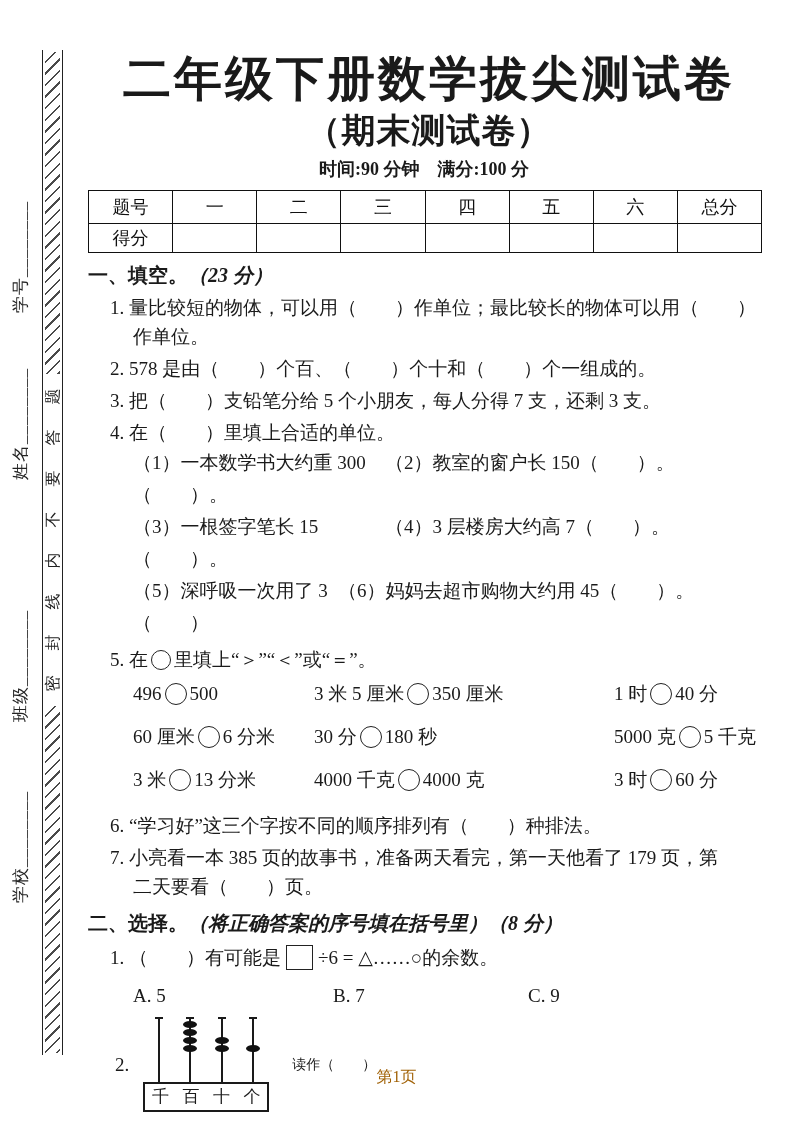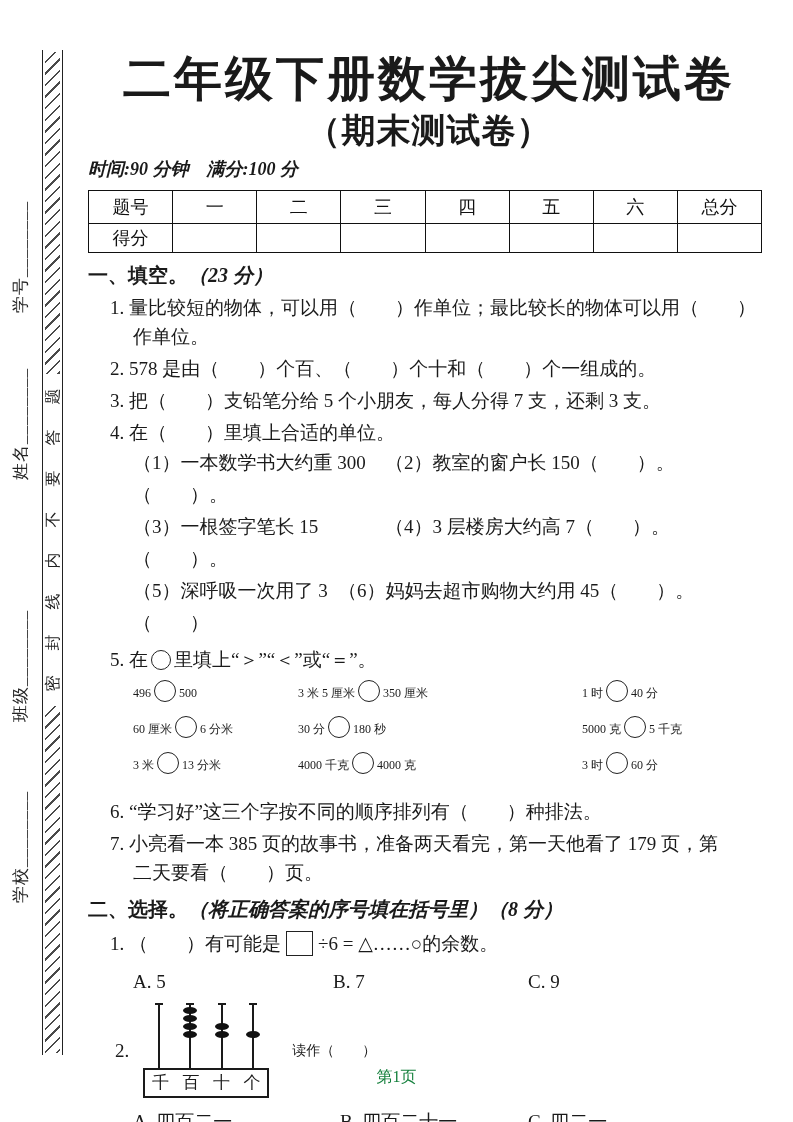--- a/index.html
+++ b/index.html
@@ -35,21 +35,21 @@
   .seal-char {
     flex: 0 0 41px; display: flex; align-items: center; justify-content: center;
     font-size: 16px; color: #222;
   }
   .seal-char > span { display: inline-block; transform: rotate(-90deg); }
 
   
   .content { position: absolute; left: 88px; top: 17px; width: 682px; }
   .title { margin-top: 36px; text-align: center; font-size: 48px; font-weight: 700; letter-spacing: 3px; line-height: 1.1; white-space: nowrap; }
   .subtitle { margin-top: 2px; text-align: center; font-size: 34px; font-weight: 700; letter-spacing: 1px; }
-  .meta { margin-top: 3px; text-align: left; padding-right: 10px; font-size: 18px; font-weight: 700; font-style: italic; }
+  .meta { margin-top: 3px; text-align: center; padding-right: 10px; font-size: 18px; font-weight: 700; }
 
   table.score-table {
     width: 674px; margin-top: 9px; border-collapse: collapse; table-layout: fixed;
   }
   table.score-table td {
     border: 1.6px solid #111; text-align: center; font-size: 18px; color: #111;
   }
   table.score-table tr:first-child td { height: 33px; }
   table.score-table tr:last-child td { height: 29px; }
 
@@ -57,21 +57,21 @@
   .kai { font-style: italic; font-weight: 700; text-align: right; }
   .q   { padding-left: 22px; font-size: 19px; line-height: 29px; margin-top: 3px; }
   .q-cont { padding-left: 45px; font-size: 19px; line-height: 29px; }
   .subrow { display: flex; padding-left: 45px; font-size: 19px; line-height: 32px; }
   .subrow .c1 { flex: 0 0 252px; }
   .subrow.r3 .c1 { flex: 0 0 205px; }
 
   .cmp-grid {
     padding-left: 45px; margin-top: 6px;
     display: grid; grid-template-columns: 165px 284px 1fr; row-gap: 9px;
-    font-size: 12px; line-height: 27px;
+    font-size: 19px; line-height: 27px; gap: 16px;
   }
   .circle {
     display: inline-block; width: 22px; height: 22px;
     border: 1.6px solid #222; border-radius: 50%;
     vertical-align: -5px; margin: 0 3px;
   }
   .circle.small { width: 20px; height: 20px; vertical-align: -4px; }
   .sq {
     display: inline-block; width: 27px; height: 25px;
     border: 1.6px solid #222; vertical-align: -6px; margin: 0 5px;
@@ -95,21 +95,21 @@
   }
   .rod { position: absolute; top: 0; width: 2px; height: 64px; background: #1a1a1a; }
   .rod::before { content: ""; position: absolute; top: -1px; left: -3px; width: 8px; height: 2px; background: #1a1a1a; }
   .rod.r0 { left: 15px; } .rod.r1 { left: 46px; } .rod.r2 { left: 78px; } .rod.r3 { left: 109px; }
   .bead {
     position: absolute; left: -6px; width: 14px; height: 7px;
     background: #111; border-radius: 50%;
   }
   .abacus-caption { font-size: 14px; margin-left: 23px; }
 
-  .footer { position: absolute; left: 0; right: 0; bottom: 34px; text-align: center; font-size: 16px; color: #15803d; }
+  .footer { position: absolute; left: 0; right: 0; bottom: 34px; text-align: center; font-size: 16px; color: #a16207; }
 </style>
 </head>
 <body>
 
 <div class="page">
 
   <aside class="margin-area">
     <div class="side-label" style="top: 217px;">学号________</div>
     <div class="side-label" style="top: 384px;">姓名________</div>
     <div class="side-label" style="top: 626px;">班级________</div>

